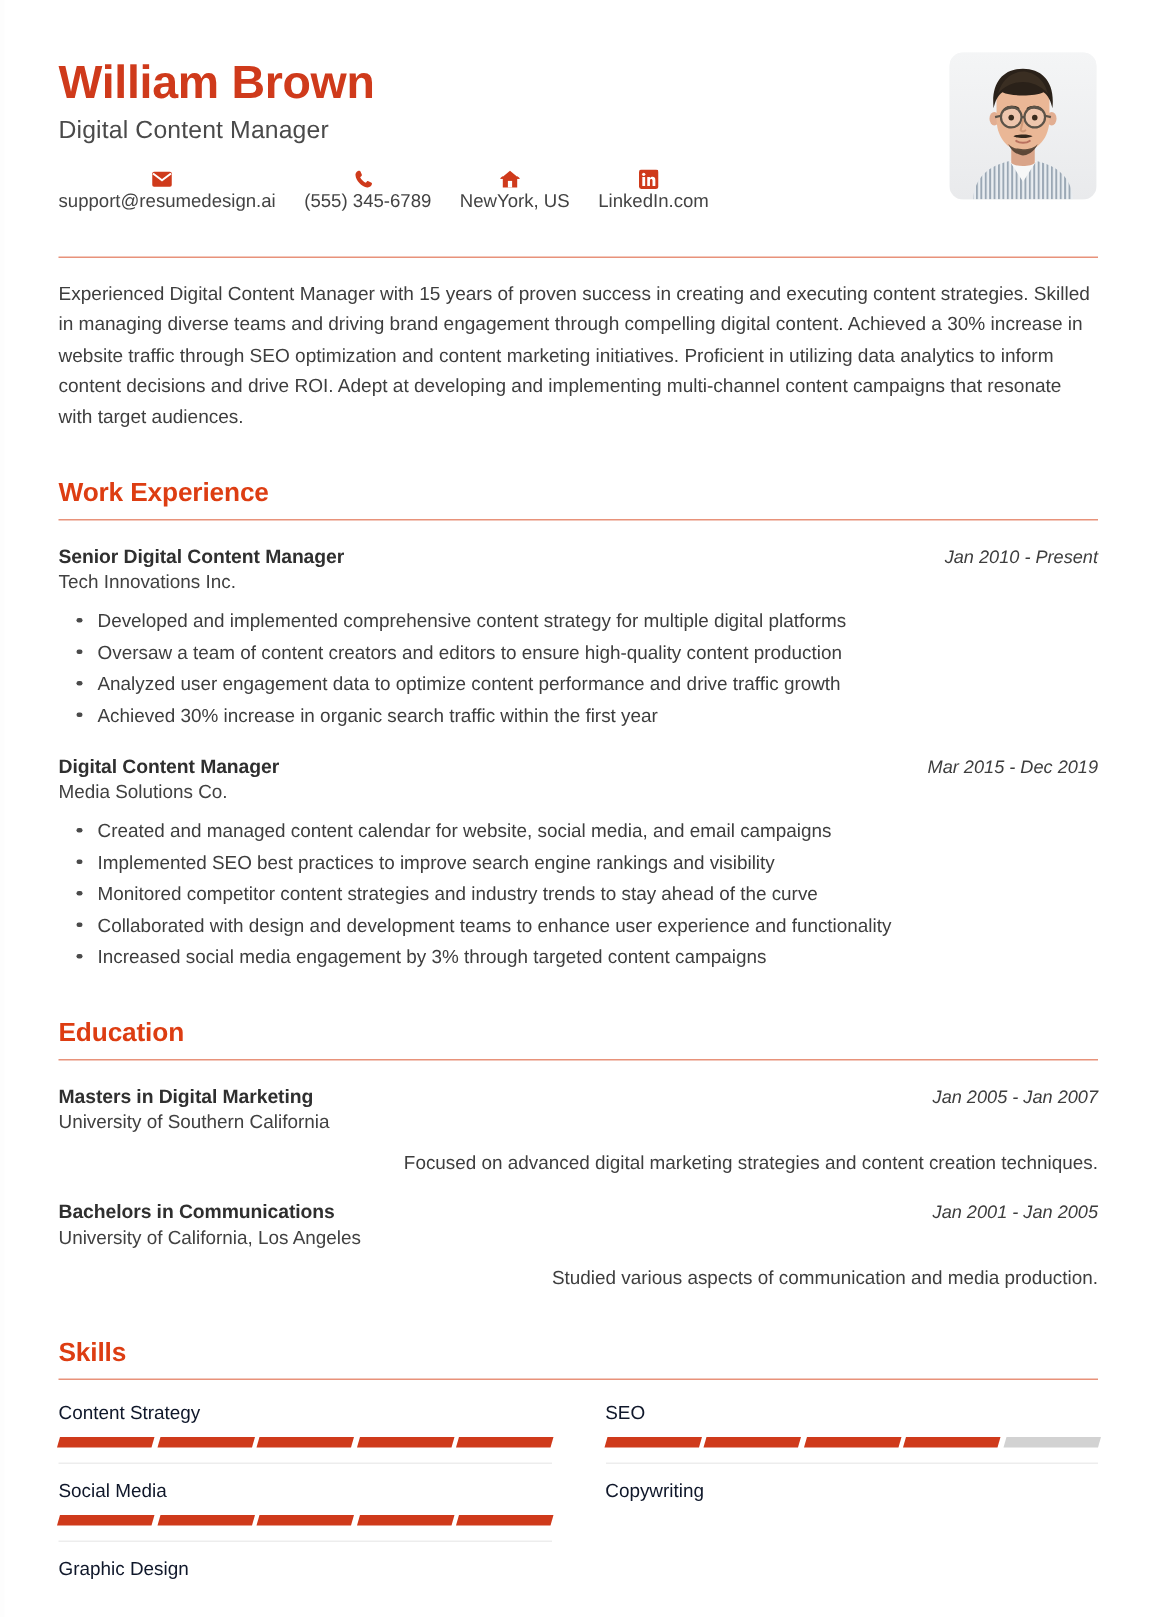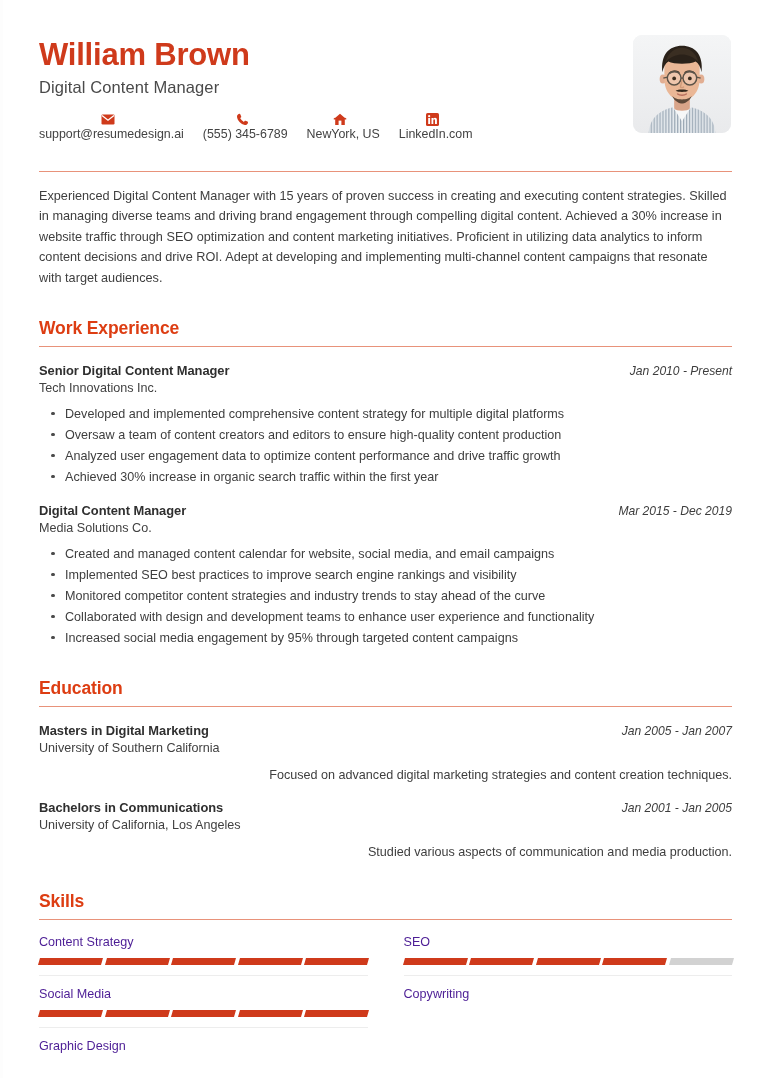--- a/index.html
+++ b/index.html
@@ -192,21 +192,21 @@
   }
 
   .skill {
     padding-top: 11px;
     border-top: 1px solid #ededed;
   }
   .skill.no-rule { border-top: 1px solid transparent; }
 
   .skill-name {
     font-size: 12.6px;
-    color: #4c1d95;
+    color: #0f172a;
     margin-bottom: 9px;
   }
 
   .skill-bar {
     display: flex;
     gap: 4px;
     height: 7px;
     margin-bottom: 10px;
   }
 
@@ -352,21 +352,21 @@
       <div class="entry-head">
         <div class="entry-title">Digital Content Manager</div>
         <div class="entry-date">Mar 2015 - Dec 2019</div>
       </div>
       <div class="entry-sub">Media Solutions Co.</div>
       <ul class="bullets">
         <li>Created and managed content calendar for website, social media, and email campaigns</li>
         <li>Implemented SEO best practices to improve search engine rankings and visibility</li>
         <li>Monitored competitor content strategies and industry trends to stay ahead of the curve</li>
         <li>Collaborated with design and development teams to enhance user experience and functionality</li>
-        <li>Increased social media engagement by 95% through targeted content campaigns</li>
+        <li>Increased social media engagement by 3% through targeted content campaigns</li>
       </ul>
     </div>
   </div>
 
   <div class="section">
     <div class="section-title">Education</div>
     <div class="section-rule"></div>
 
     <div class="entry first-entry">
       <div class="entry-head">

